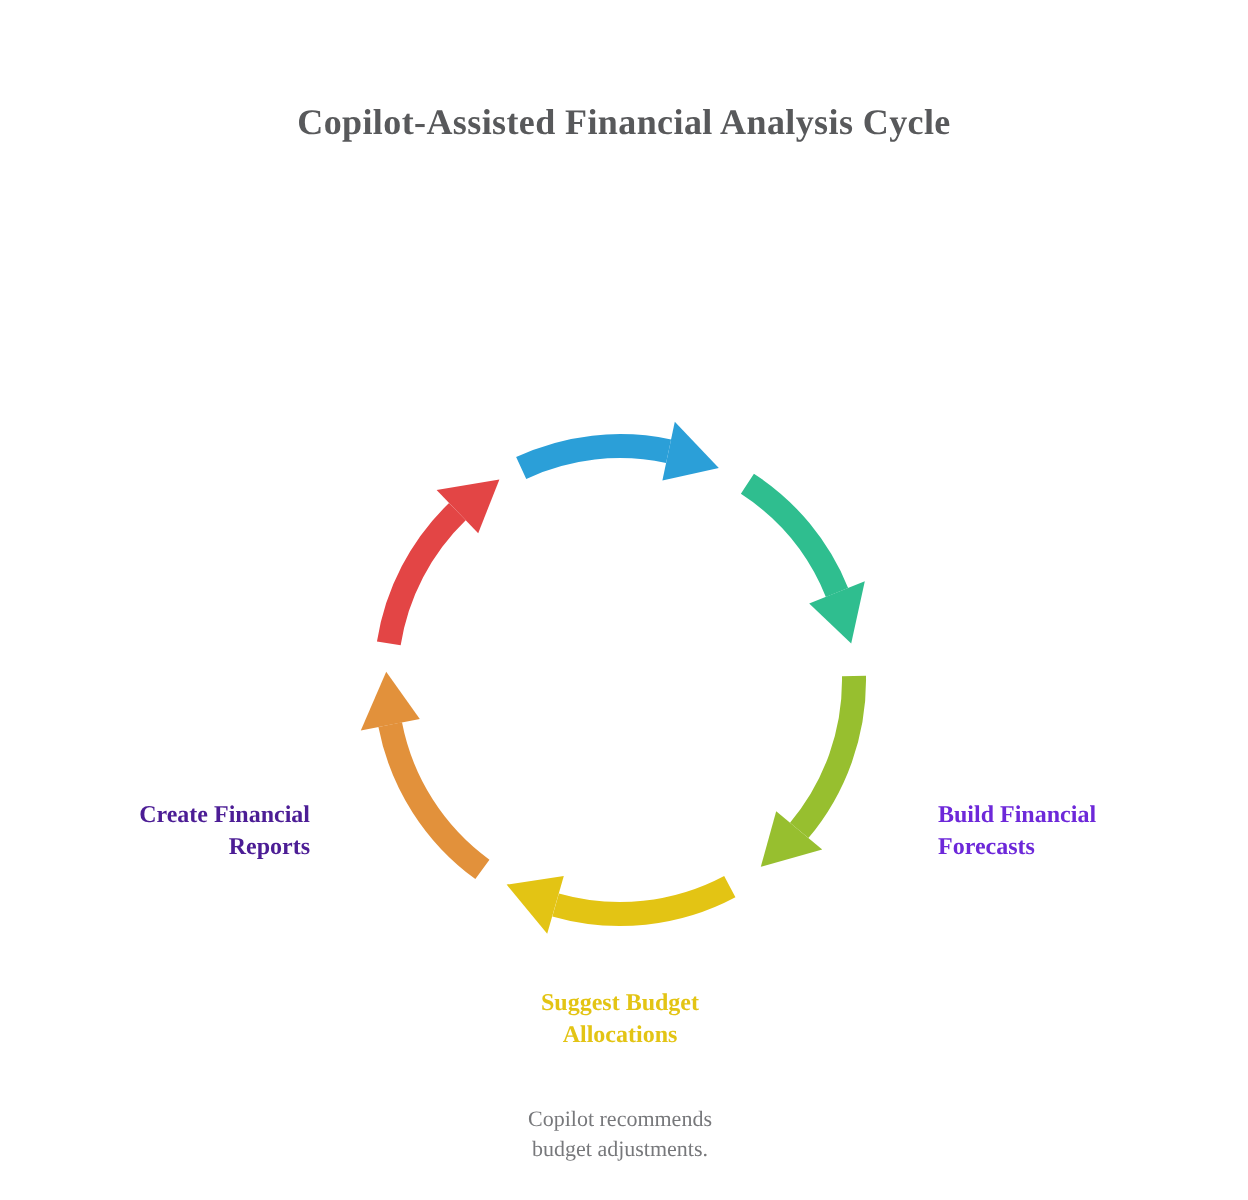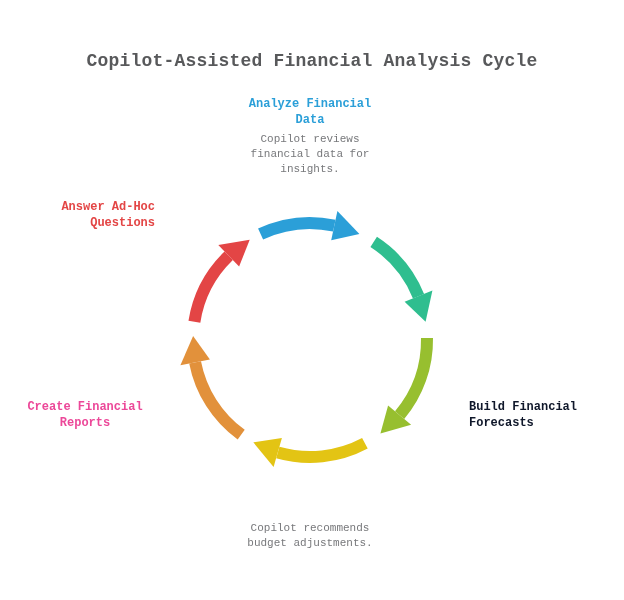--- a/index.html
+++ b/index.html
@@ -1,18 +1,18 @@
 <!DOCTYPE html>
 <html><head>
 <meta charset="utf-8">
 <style>
   html,body{margin:0;padding:0;background:#ffffff;}
   .stage{
     position:relative;width:624px;height:600px;background:#ffffff;overflow:hidden;
-    font-family:Liberation Mono, monospace;
+    font-family:Liberation Serif, serif;
   }
   .diagram-title{
     position:absolute;top:51px;left:0;width:624px;text-align:center;
     font-size:18px;font-weight:bold;letter-spacing:.2px;color:#58595B;
   }
   #arrows-svg{position:absolute;left:0;top:0;}
   .cycle-step{position:absolute;}
   .step-title{
     font-size:12px;font-weight:bold;line-height:16px;white-space:pre-line;
   }
@@ -41,42 +41,35 @@
       <path d="M 427.0 338.0 A 117 117 0 0 1 399.6 415.2" fill="none" stroke="#97BF2F" stroke-width="12"></path>
       <polygon points="380.4,433.4 411.1,424.8 388.1,405.6" fill="#97BF2F"></polygon>
       <path d="M 364.9 443.3 A 117 117 0 0 1 277.8 452.5" fill="none" stroke="#E3C414" stroke-width="12"></path>
       <polygon points="253.3,442.3 273.6,466.9 281.9,438.0" fill="#E3C414"></polygon>
       <path d="M 241.2 434.7 A 117 117 0 0 1 195.1 362.3" fill="none" stroke="#E2913B" stroke-width="12"></path>
       <polygon points="193.1,335.9 180.4,365.2 209.9,359.5" fill="#E2913B"></polygon>
       <path d="M 194.4 321.7 A 117 117 0 0 1 228.7 255.8" fill="none" stroke="#E34545" stroke-width="12"></path>
       <polygon points="249.7,239.7 218.3,245.0 239.1,266.6" fill="#E34545"></polygon>
     </svg>
 
-  <div class="cycle-step pos-top">
-    <div class="step-title" style="color: rgb(43, 159, 216);">Analyze Financial
-Data</div>
-    <div class="step-desc" style="color: rgb(119, 120, 123);">Copilot reviews
-financial data for
-insights.</div>
-  </div>
 
 
   <div class="cycle-step pos-right-bottom">
-    <div class="step-title" style="color: #0f172a;">Build Financial
+    <div class="step-title" style="color: #6d28d9;">Build Financial
 Forecasts</div>
   </div>
 
   <div class="cycle-step pos-bottom">
+    <div class="step-title" style="color: rgb(227, 196, 20);">Suggest Budget
+Allocations</div>
     <div class="step-desc" style="color: rgb(119, 120, 123); margin-top: 28px;">Copilot recommends
 budget adjustments.</div>
   </div>
 
   <div class="cycle-step pos-left-bottom">
-    <div class="step-title" style="color: #ec4899; text-align: center;">Create Financial
+    <div class="step-title" style="color: #4c1d95;">Create Financial
 Reports</div>
   </div>
 
   <div class="cycle-step pos-left-top">
-    <div class="step-title" style="color: rgb(227, 69, 69);">Answer Ad-Hoc
-Questions</div>
   </div>
 
 </div>
 
 </body></html>

